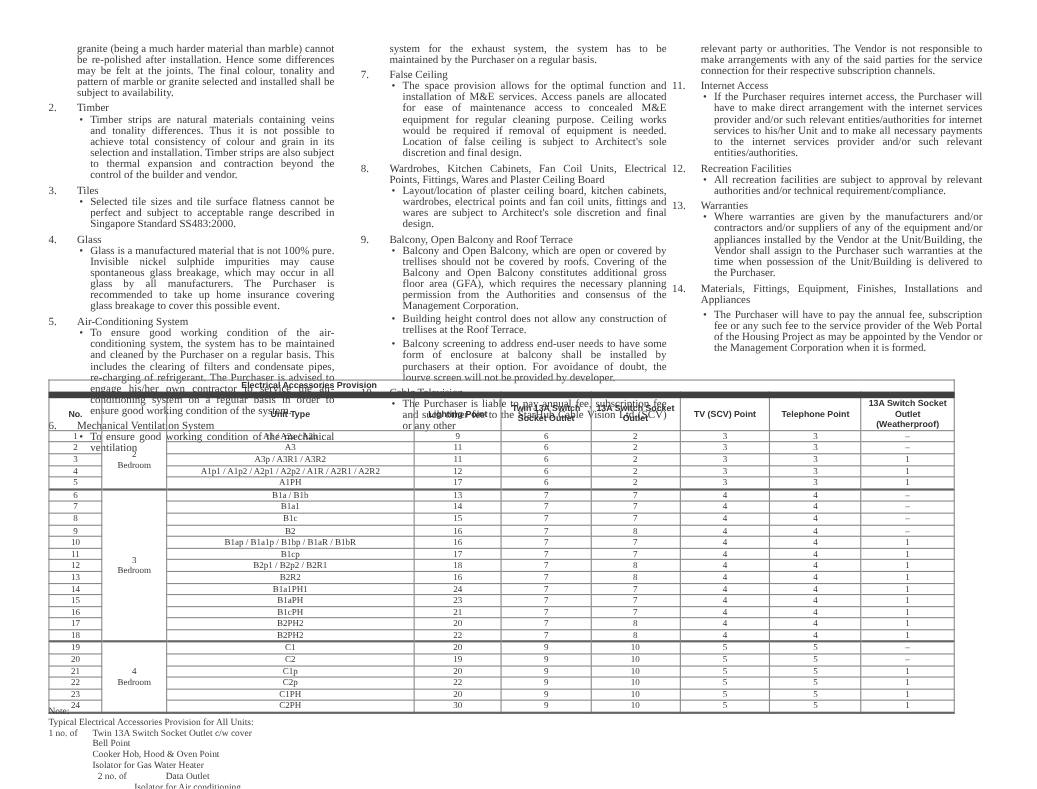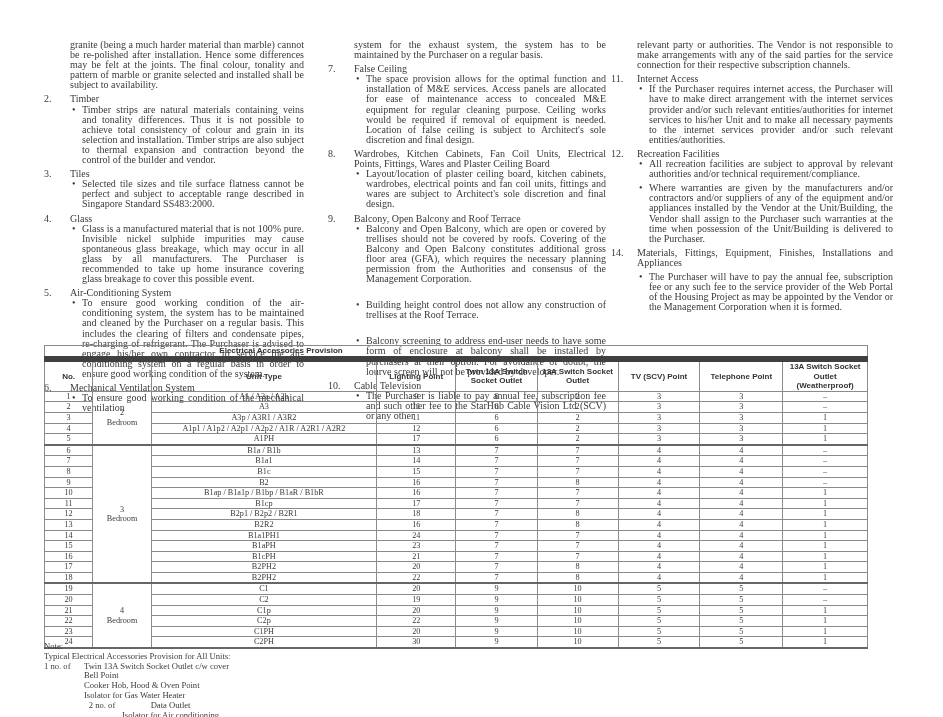--- a/index.html
+++ b/index.html
@@ -9,21 +9,21 @@
   #col1 { left:44px; width:260px; }
   #col2 { left:328px; width:278px; }
   #col3 { left:611px; width:282px; }
   .cont { padding-left:26px; margin-bottom:4px; }
   .sec { margin-bottom:4px; }
   .sec-title { display:flex; }
   .num { width:26px; flex:0 0 26px; }
   .bullets { margin:0; padding:0; list-style:none; }
   .bullets li { position:relative; padding-left:38px; }
   .bullets li::before { content:"\2022"; position:absolute; left:28px; top:0; }
-  .bullets li + li { margin-top:16px; }
+  .bullets li + li { margin-top:2px; }
 
   #table-wrap { position:absolute; left:44px; top:345px; width:824px; }
   table { border-collapse:collapse; width:100%; font-size:8.2px; line-height:9.6px; }
   td, th { border:1px solid #8a8a8a; padding:0 2px; text-align:center; font-weight:normal; }
   th { font-family:"Liberation Sans", sans-serif; font-weight:bold; font-size:8px; color:#333; height:22px; }
   th.caption { border-bottom:6px solid #404040; height:10px; padding-right:352px; font-size:8px; }
   td { height:9.6px; }
   tr.grp-sep td { border-top:2px solid #666; }
   table { border:1px solid #666; border-bottom:2px solid #666; }
 
@@ -139,20 +139,24 @@
     <div class="sec">
       <div class="sec-title">
         <span class="num">12.</span>
         <span>Recreation Facilities</span>
       </div>
       <ul class="bullets">
         <li>All recreation facilities are subject to approval by relevant authorities and/or technical requirement/compliance.</li>
       </ul>
     </div>
     <div class="sec">
+      <div class="sec-title">
+        <span class="num">13.</span>
+        <span>Warranties</span>
+      </div>
       <ul class="bullets">
         <li>Where warranties are given by the manufacturers and/or contractors and/or suppliers of any of the equipment and/or appliances installed by the Vendor at the Unit/Building, the Vendor shall assign to the Purchaser such warranties at the time when possession of the Unit/Building is delivered to the Purchaser.</li>
       </ul>
     </div>
     <div class="sec">
       <div class="sec-title">
         <span class="num">14.</span>
         <span>Materials, Fittings, Equipment, Finishes, Installations and Appliances</span>
       </div>
     </div>

